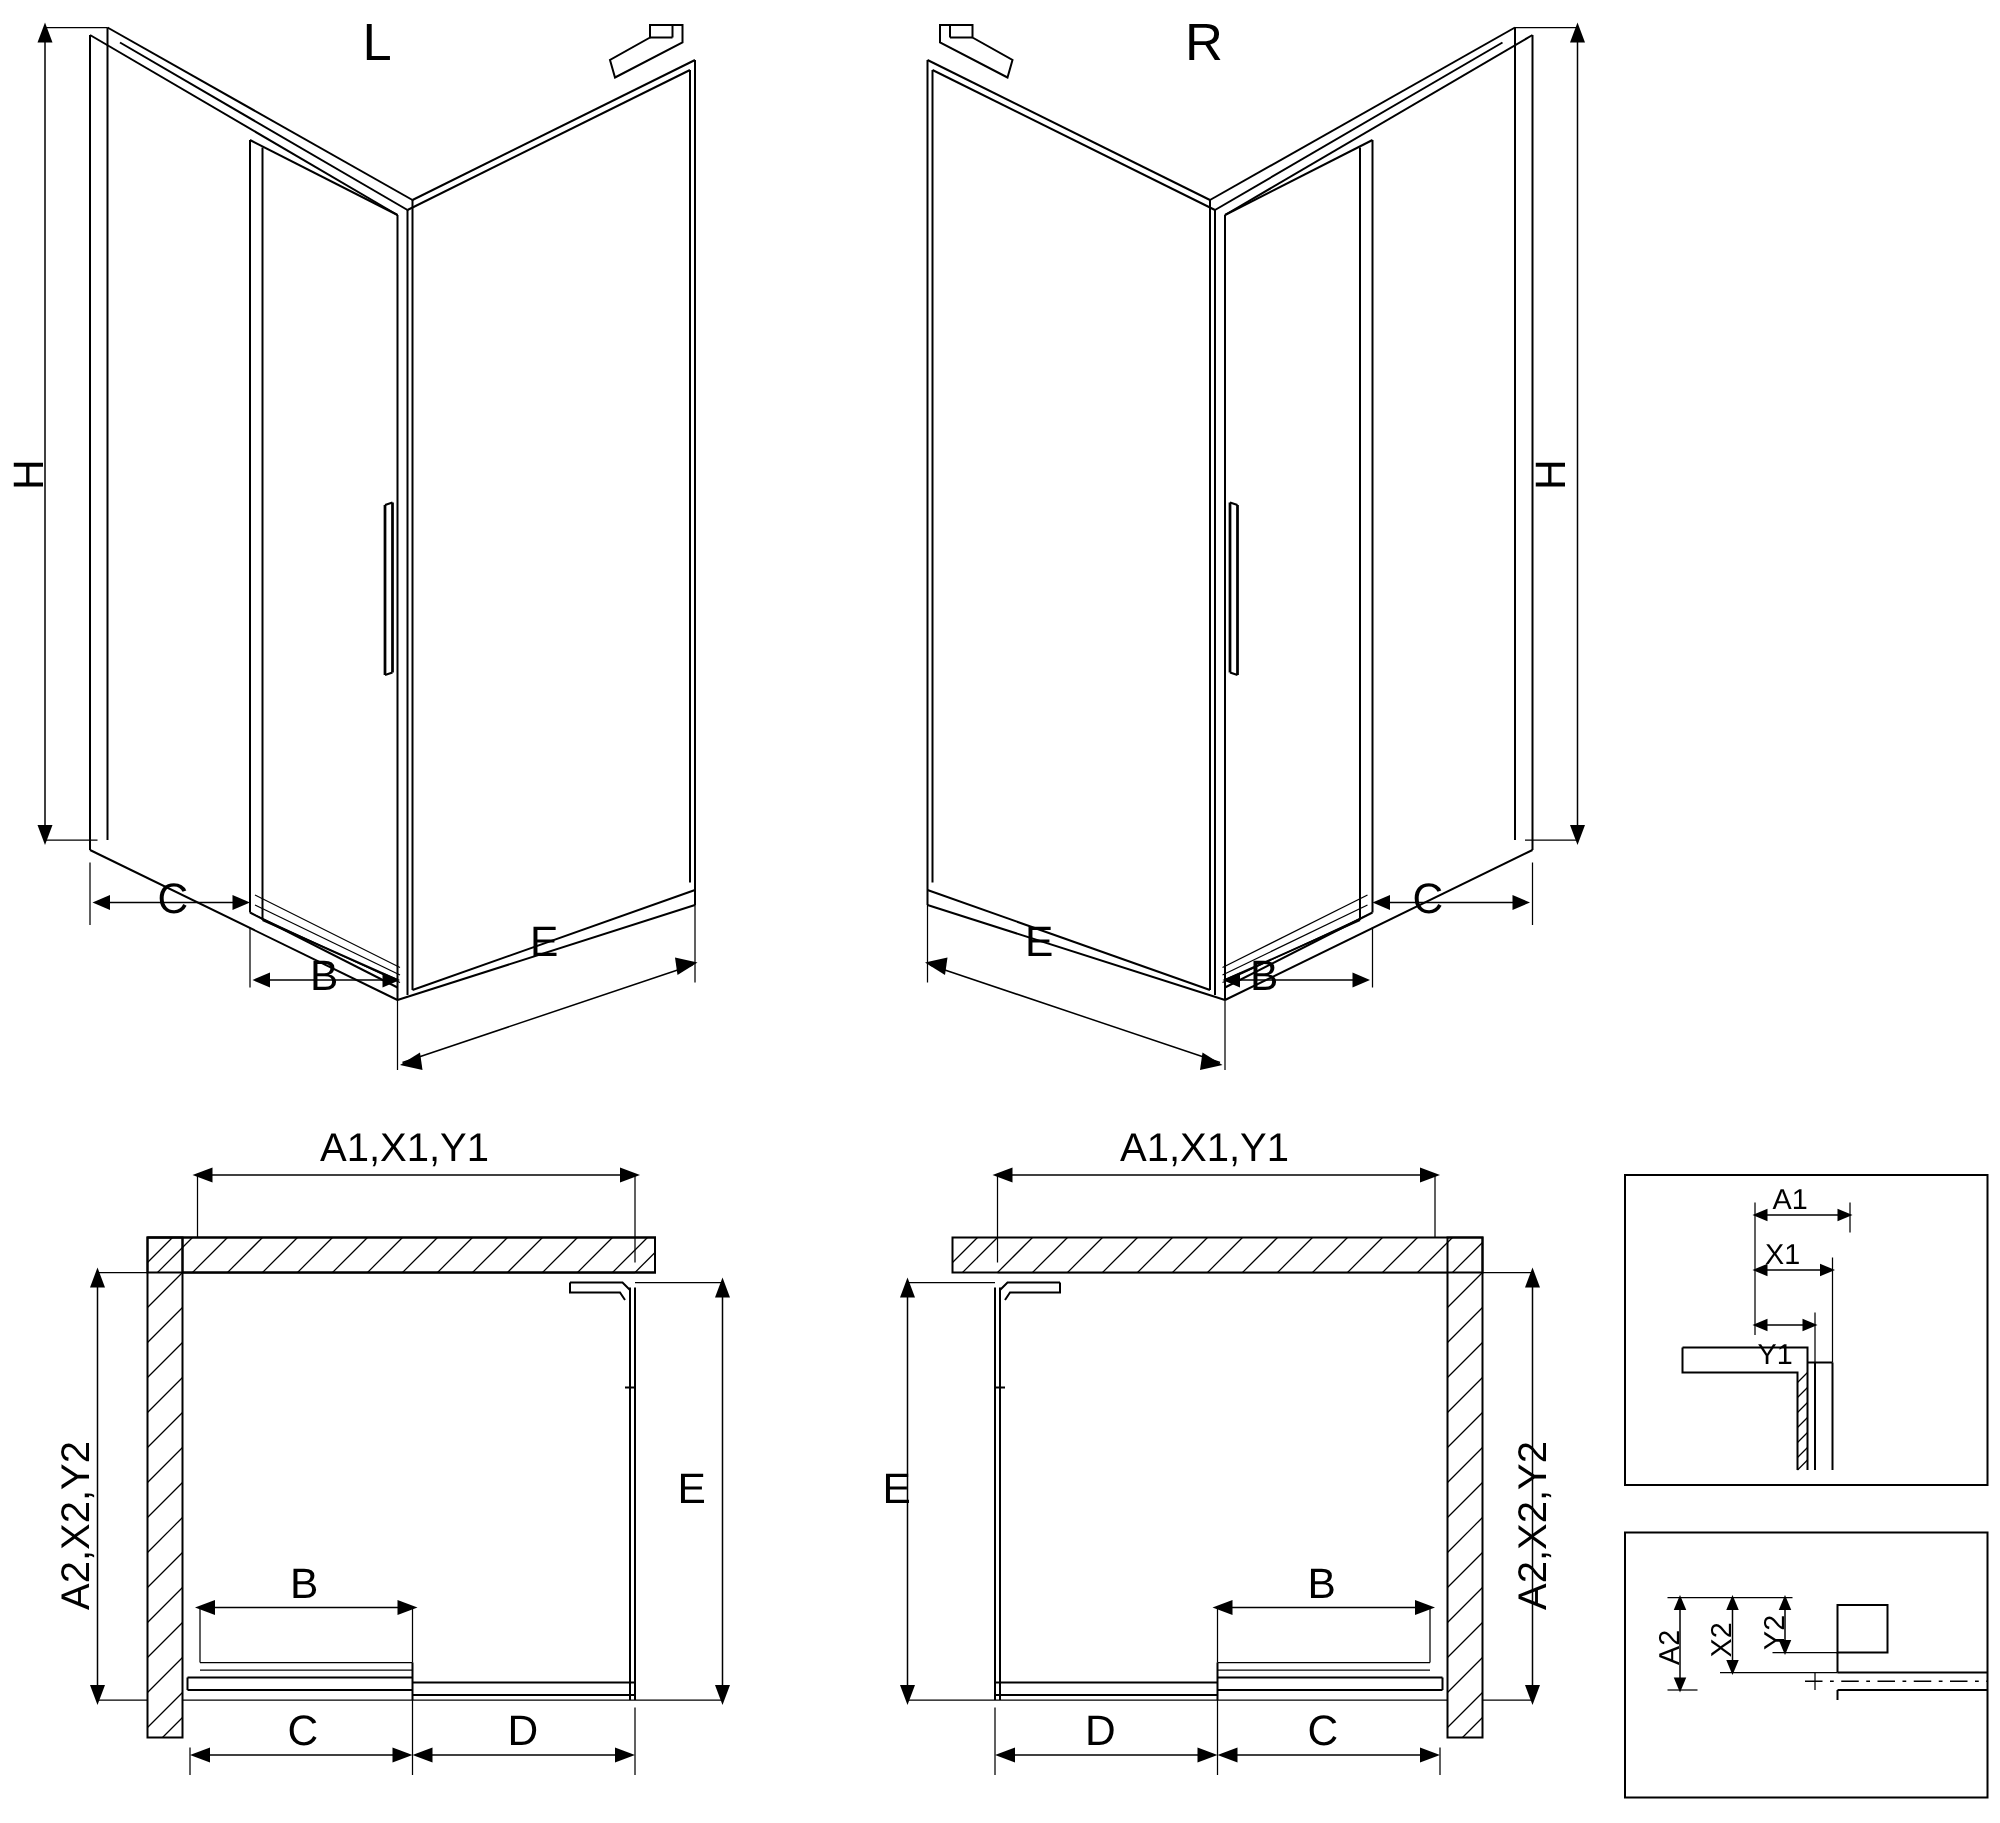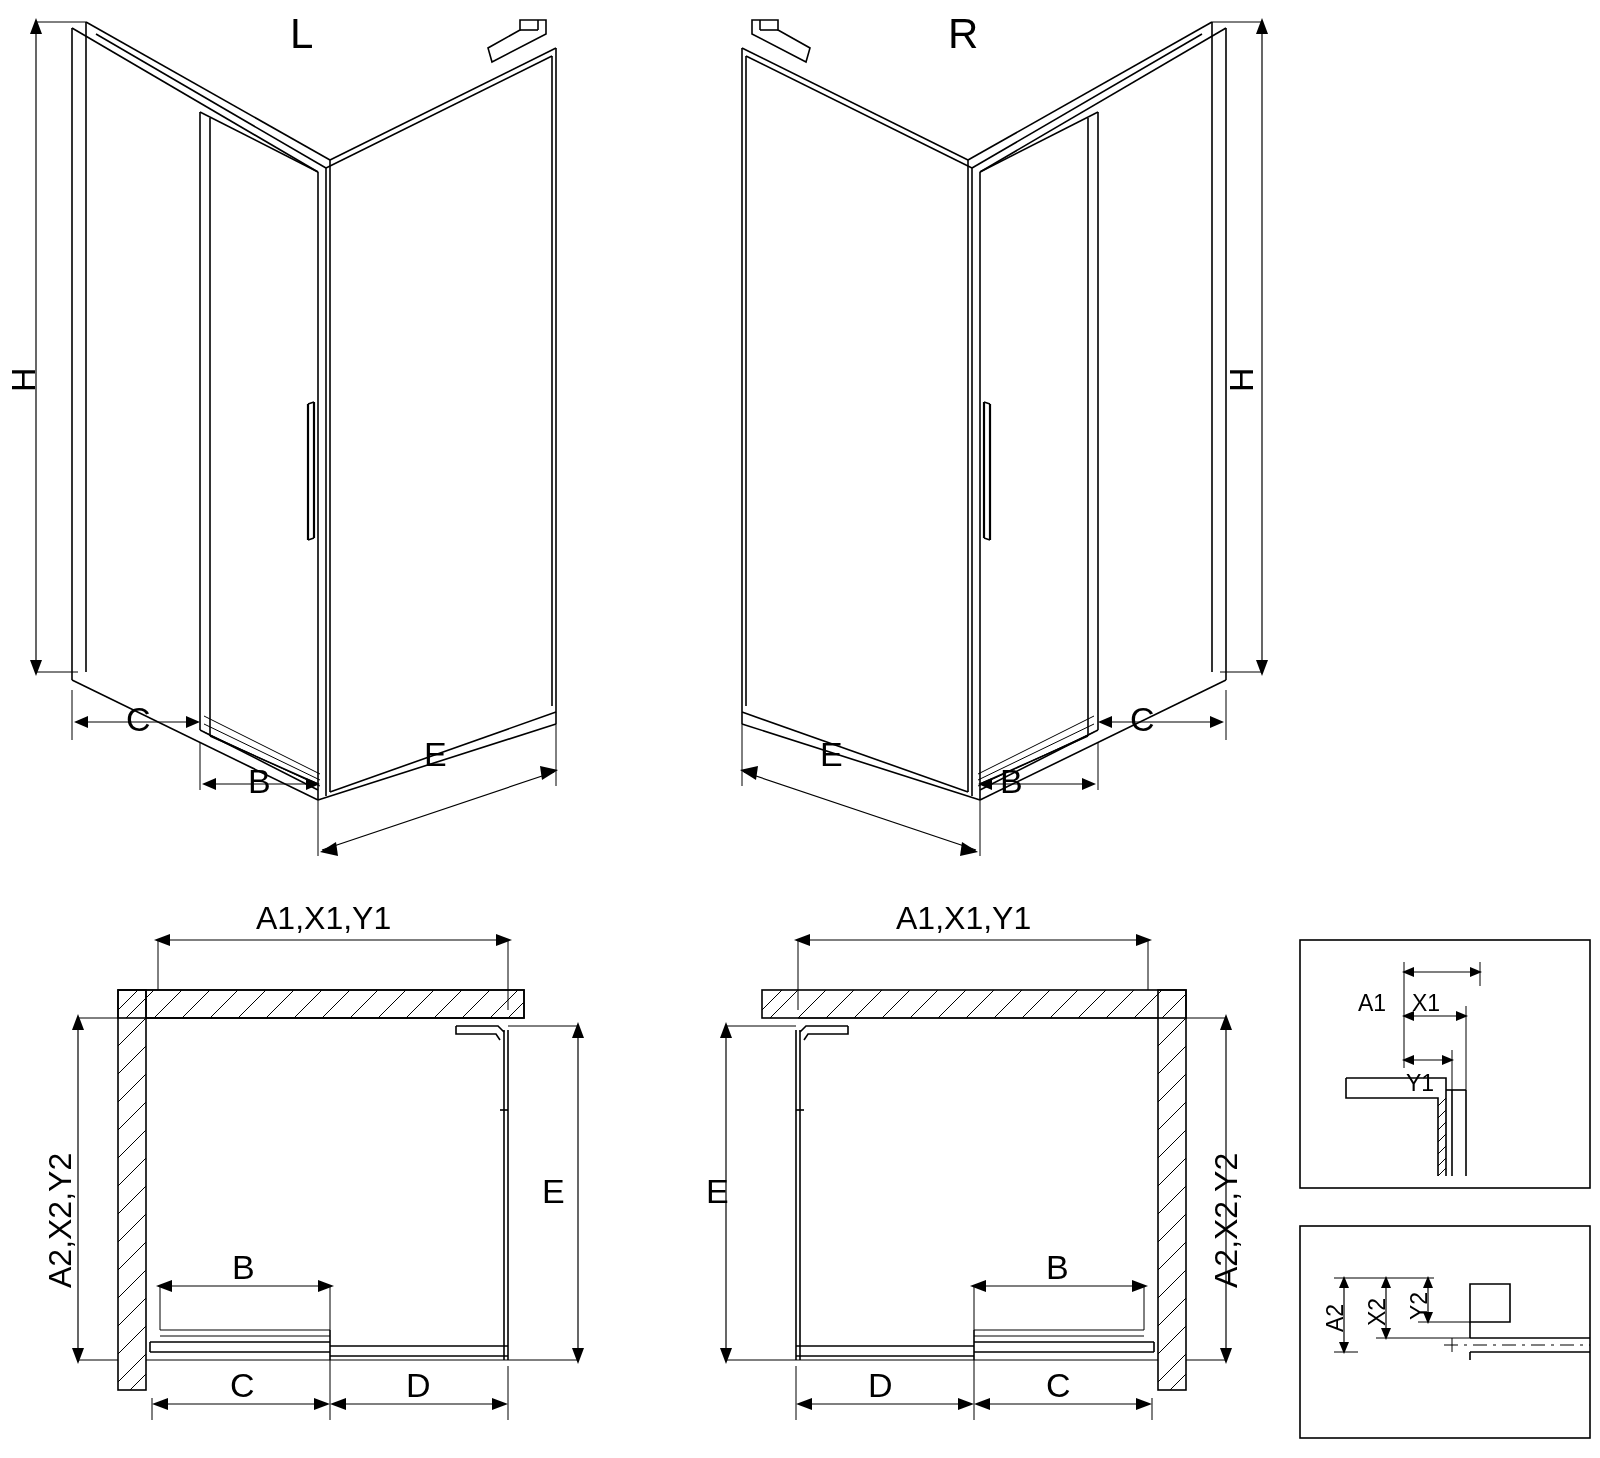--- a/index.html
+++ b/index.html
@@ -423,21 +423,21 @@
   <div class="lbl big" style="left:230px;top:1366px;">C</div>
   <div class="lbl big" style="left:406px;top:1366px;">D</div>
 
   <div class="lbl mid" style="left:896px;top:900px;font-size:32px;">A1,X1,Y1</div>
   <div class="lbl mid rot90" style="left:1208px;top:1288px;font-size:32px;">A2,X2,Y2</div>
   <div class="lbl big" style="left:706px;top:1172px;">E</div>
   <div class="lbl big" style="left:1046px;top:1248px;">B</div>
   <div class="lbl big" style="left:1046px;top:1366px;">C</div>
   <div class="lbl big" style="left:868px;top:1366px;">D</div>
 
-  <div class="lbl sm" style="left:1358px;top:946px;margin-top:44px;">A1</div>
+  <div class="lbl sm" style="left:1418px;top:946px;">A1</div>
   <div class="lbl sm" style="left:1412px;top:990px;text-align:center;">X1</div>
   <div class="lbl sm" style="left:1406px;top:1070px;">Y1</div>
 
   <div class="lbl sm rot90" style="left:1322px;top:1332px;">A2</div>
   <div class="lbl sm rot90" style="left:1364px;top:1326px;">X2</div>
   <div class="lbl sm rot90" style="left:1406px;top:1320px;">Y2</div>
 
 </div>
 
 </body></html>

